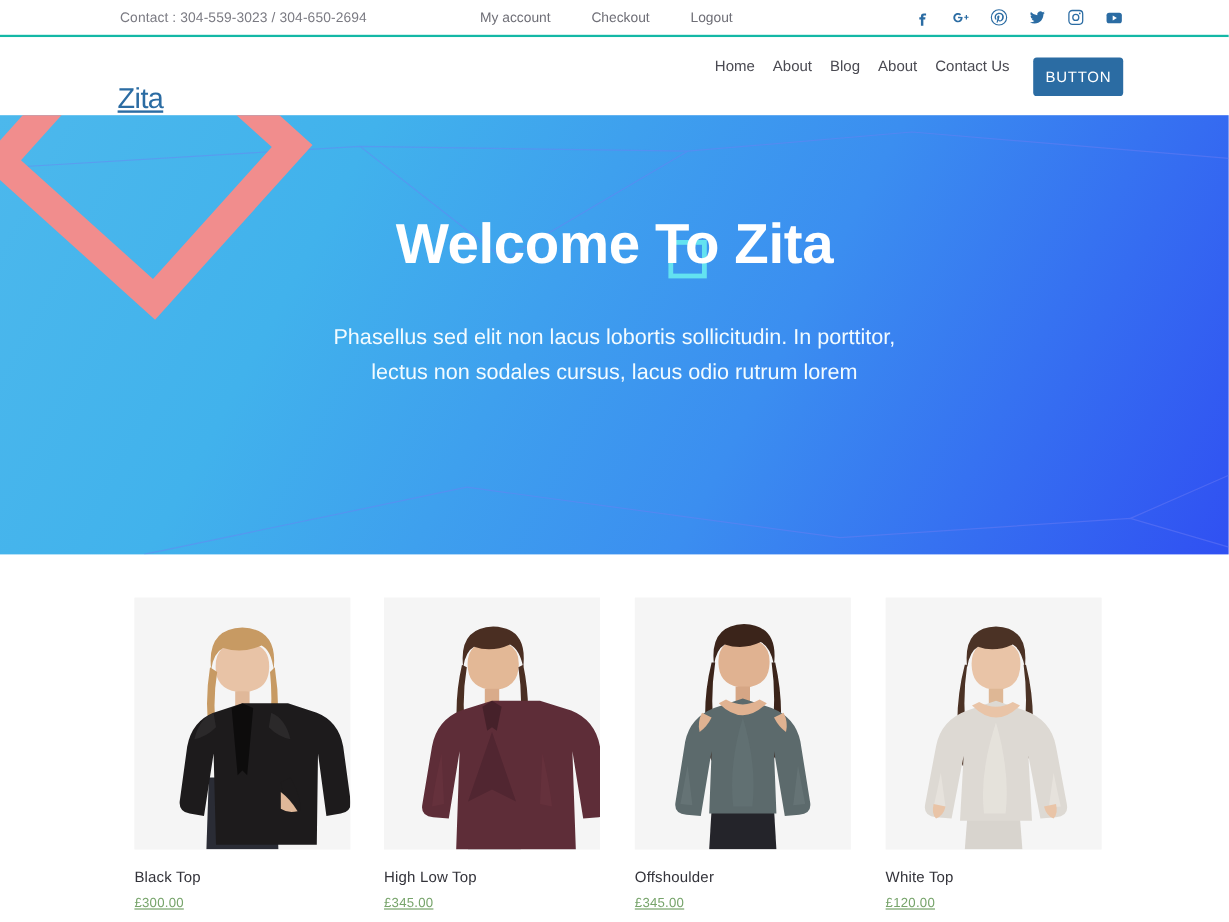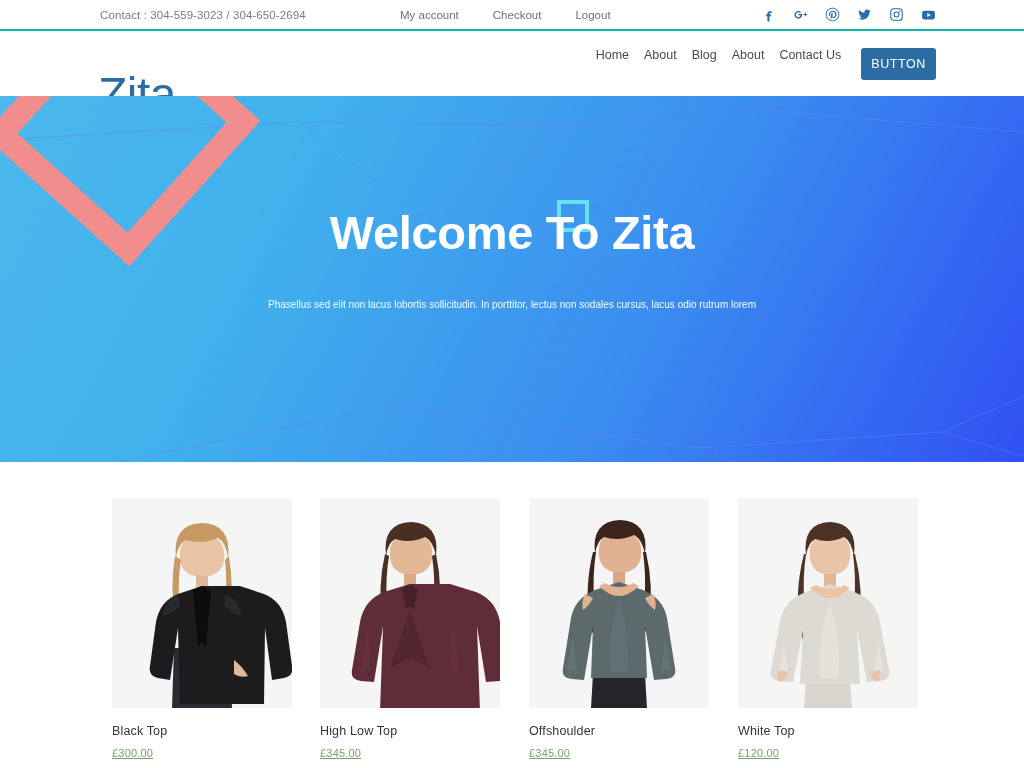--- a/index.html
+++ b/index.html
@@ -45,21 +45,21 @@
 
   
   .header {
     height: 65px;
     background: #ffffff;
     display: flex; align-items: center;
     position: relative;
   }
   .logo {
     position: absolute; left: 98px; top: 40px;
-    font-size: 48px; color: #2b6ca3; font-weight: 400;
+    font-size: 24px; color: #2b6ca3; font-weight: 400;
     letter-spacing: -.5px; line-height: 1; text-align: right;
   }
   .mainnav {
     position: absolute; right: 88px; top: 50%;
     transform: translateY(-50%);
     display: flex; align-items: flex-start; gap: 15px;
   }
   .navlink {
     font-size: 12.5px; color: #4a4a52; text-decoration: none; white-space: nowrap;
   }
@@ -74,30 +74,30 @@
   
   .hero {
     position: relative;
     height: 366px;
     overflow: hidden;
     background: linear-gradient(118deg, #4cb8ec 0%, #41b2ec 26%, #3b8ef0 62%, #3050f2 100%);
   }
   .hero-inner {
     position: relative; z-index: 5;
     text-align: center;
-    padding-top: 111px;
+    padding-top: 81px;
   }
   .hero-title {
     font-size: 47px; color: #ffffff; font-weight: 700;
     letter-spacing: -.3px; line-height: 1.1;
   }
   .hero-sub {
     margin: 38px auto 16px;
     width: 520px;
-    font-size: 10px; color: #f2fbff; line-height: 1.62;
+    font-size: 18px; color: #f2fbff; line-height: 1.62;
   }
   
   .deco { position: absolute; pointer-events: none; }
   .deco-square-pink {
     left: 24px; top: -66px;
     width: 196px; height: 196px;
     border: 24px solid #f18d8d;
     transform: rotate(42deg);
     z-index: 2;
   }

